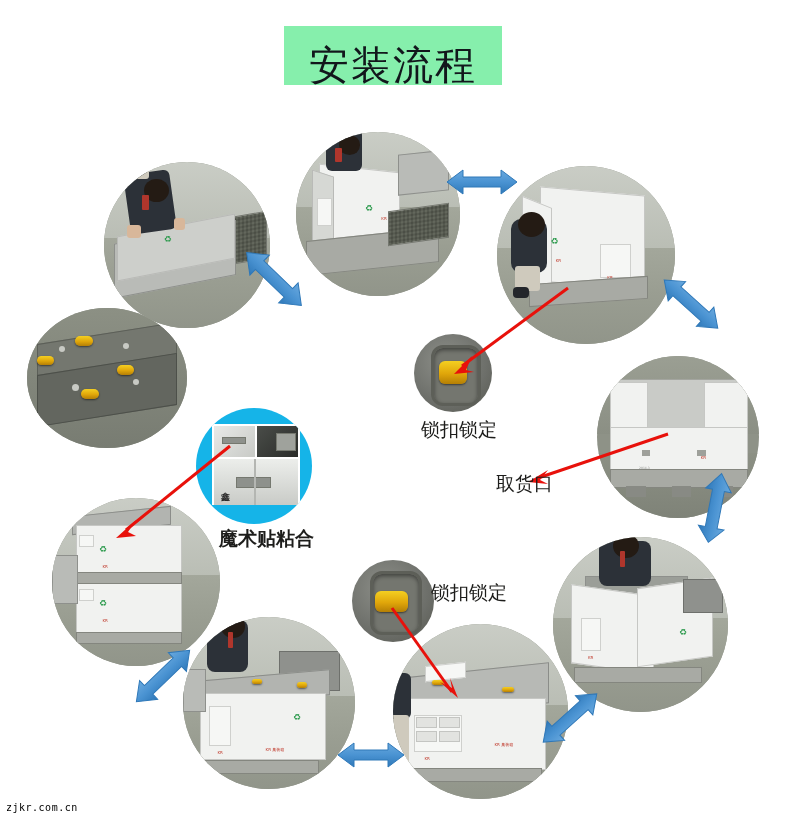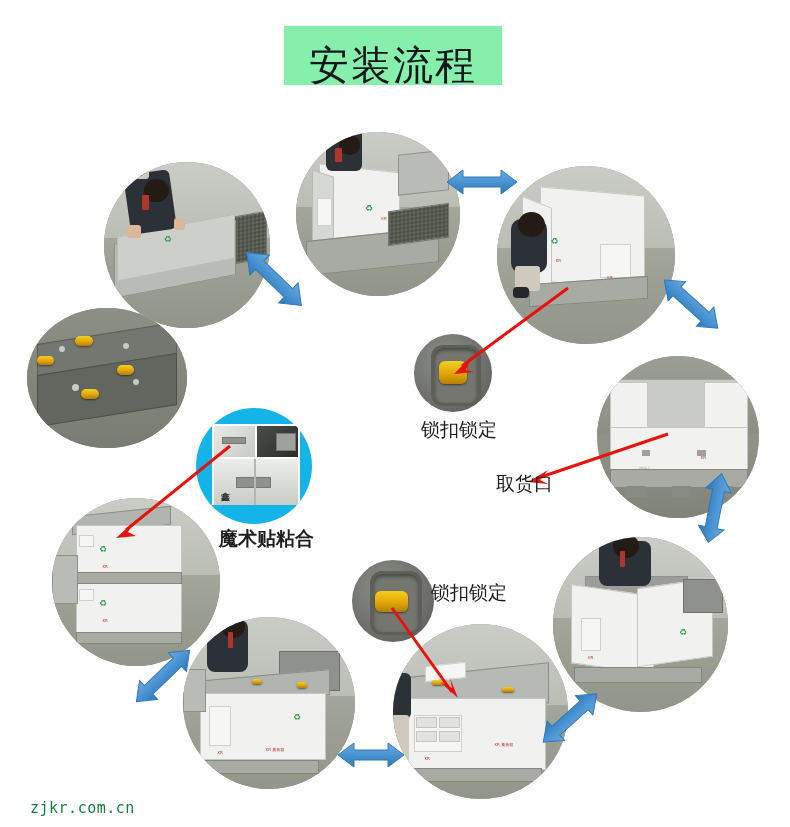--- a/index.html
+++ b/index.html
@@ -82,23 +82,23 @@
   .redline{position:absolute;pointer-events:none;}
 
   
   .calloutlabel{
     position:absolute;color:#1d1d1b;font-size:19px;line-height:22px;
     font-family:"DejaVu Sans","Liberation Sans",sans-serif;white-space:nowrap;
   }
 
   
   .watermark{
-    position:absolute;left:6px;top:799px;color:#15803d;
+    position:absolute;left:6px;top:799px;color:#000000;
     font-family:"DejaVu Sans Mono","Liberation Mono",monospace;
-    font-size:15px;line-height:18px;letter-spacing:.5px;margin-left:24px;
+    font-size:10px;line-height:18px;letter-spacing:.5px;
   }
 </style>
 </head>
 <body>
 
 <div id="stage">
 
   <div class="title-banner">
     <span class="title-text">安装流程</span>
   </div>

